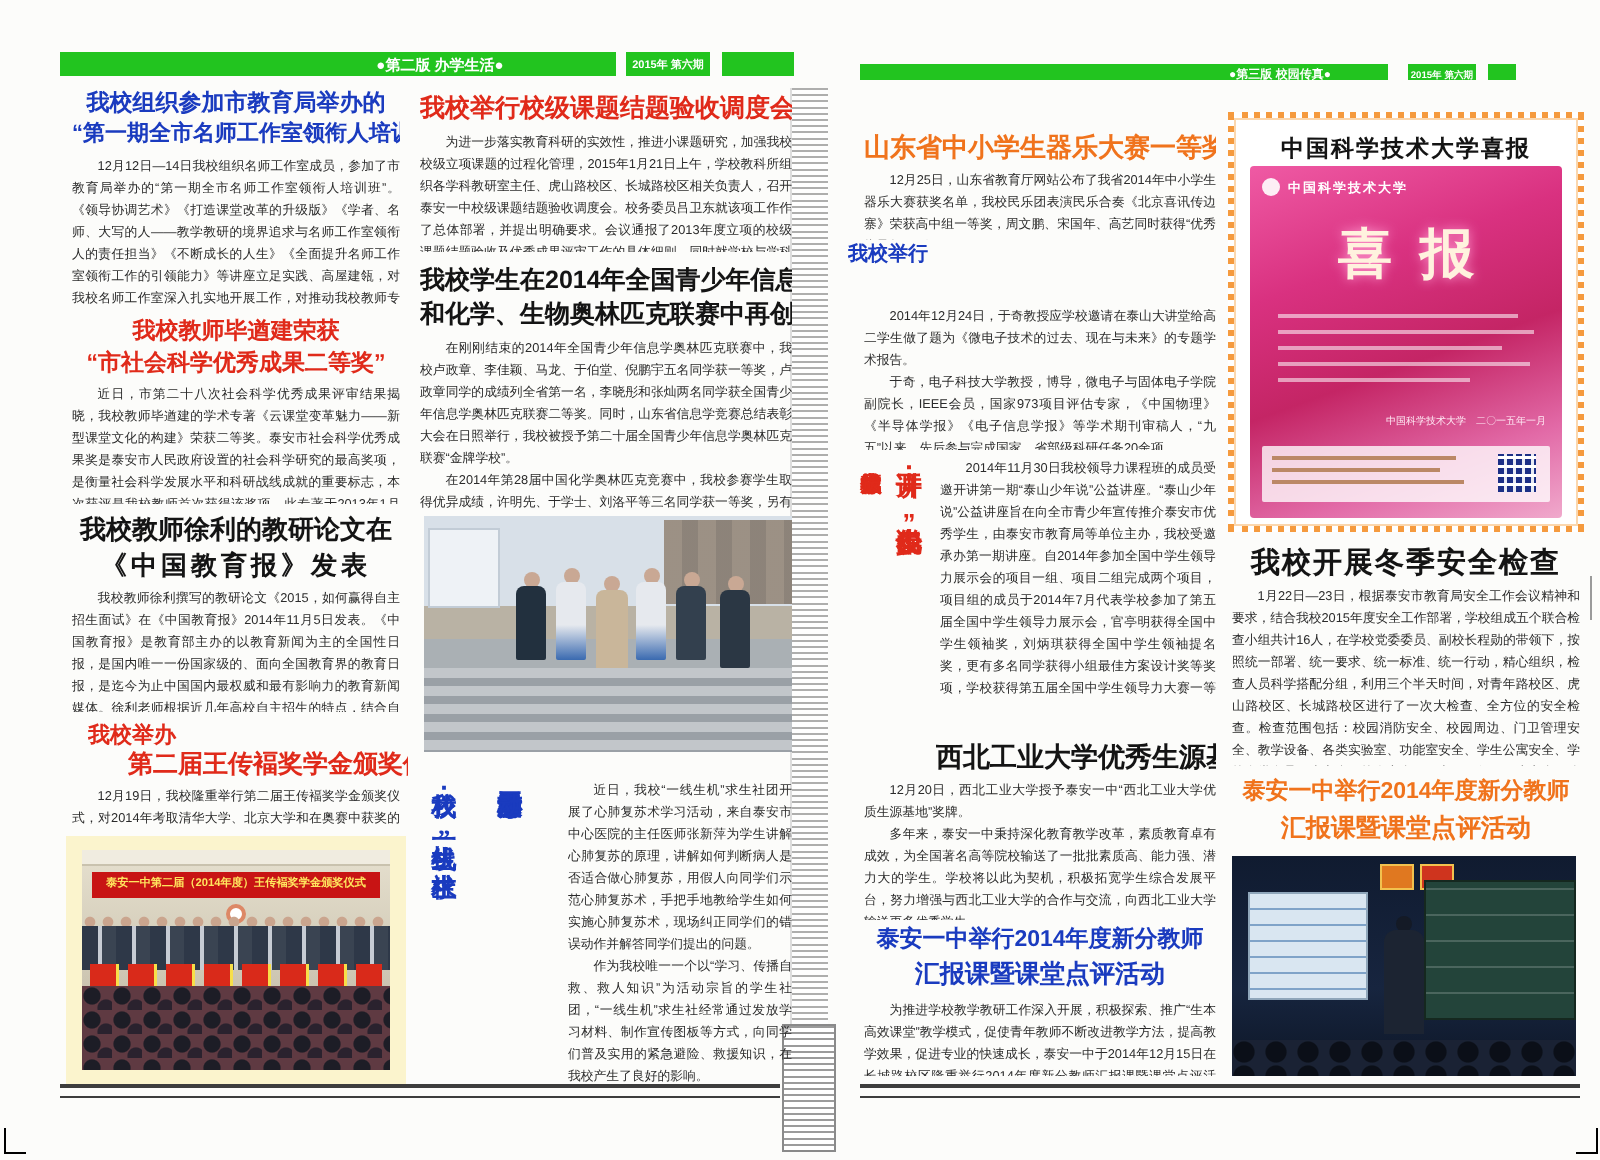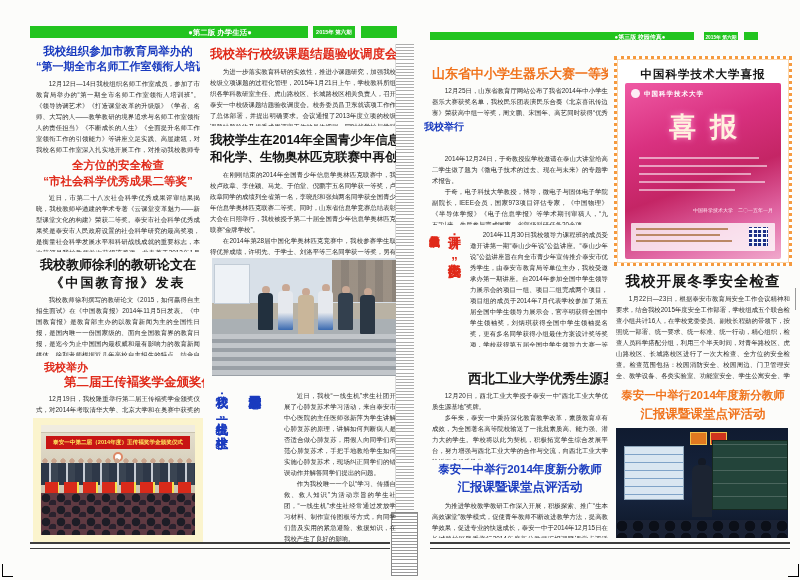--- a/index.html
+++ b/index.html
@@ -76,21 +76,21 @@
 
   <div class="abs strip" style="left:395px;top:44px;width:18px;height:468px;"></div>
   <div class="abs stripbox" style="left:391px;top:512px;width:25px;height:62px;"></div>
 
   <div class="abs hc blue" style="left:36px;top:44px;width:164px;font-size:11.5px;">我校组织参加市教育局举办的</div>
   <div class="abs hc blue" style="left:36px;top:59px;width:164px;font-size:11px;">“第一期全市名师工作室领衔人培训班”</div>
   <div class="abs body-txt" style="left:36px;top:78px;width:164px;height:78px;">
     <p>12月12日—14日我校组织名师工作室成员，参加了市教育局举办的“第一期全市名师工作室领衔人培训班”。《领导协调艺术》《打造课堂改革的升级版》《学者、名师、大写的人——教学教研的境界追求与名师工作室领衔人的责任担当》《不断成长的人生》《全面提升名师工作室领衔工作的引领能力》等讲座立足实践、高屋建瓴，对我校名师工作室深入扎实地开展工作，对推动我校教师专业发展提供了及时、有效的针对性指导。与会教师认真学习、热烈讨论、深刻领会，在学术思想、工作技能上均得到较大提升。</p>
   </div>
 
-  <div class="abs hc red" style="left:36px;top:158px;width:164px;font-size:11.5px;">全方位的安全检查</div>
+  <div class="abs hc red" style="left:36px;top:158px;width:164px;font-size:11.5px;">我校教师毕遒建荣获</div>
   <div class="abs hc red" style="left:36px;top:174px;width:164px;font-size:11.5px;">“市社会科学优秀成果二等奖”</div>
   <div class="abs body-txt" style="left:36px;top:192px;width:164px;height:60px;">
     <p>近日，市第二十八次社会科学优秀成果评审结果揭晓，我校教师毕遒建的学术专著《云课堂变革魅力——新型课堂文化的构建》荣获二等奖。泰安市社会科学优秀成果奖是泰安市人民政府设置的社会科学研究的最高奖项，是衡量社会科学发展水平和科研战线成就的重要标志，本次获评是我校教师首次获得该奖项。此专著于2013年1月由华中师范大学出版社正式出版，面向全国发行。</p>
   </div>
 
   <div class="abs hc black serif" style="left:36px;top:256px;width:164px;font-size:13px;">我校教师徐利的教研论文在</div>
   <div class="abs hc black serif" style="left:36px;top:274px;width:164px;font-size:13px;letter-spacing:2px;">《中国教育报》发表</div>
   <div class="abs body-txt" style="left:36px;top:294px;width:164px;height:62px;">
     <p>我校教师徐利撰写的教研论文《2015，如何赢得自主招生面试》在《中国教育报》2014年11月5日发表。《中国教育报》是教育部主办的以教育新闻为主的全国性日报，是国内唯一一份国家级的、面向全国教育界的教育日报，是迄今为止中国国内最权威和最有影响力的教育新闻媒体。徐利老师根据近几年高校自主招生的特点，结合自己多年辅导学生参加自主招生的经验，撰写了此篇论文。此篇论文的发表，将对广大的考生参加自主招生会起到很大的帮助。</p>
   </div>

